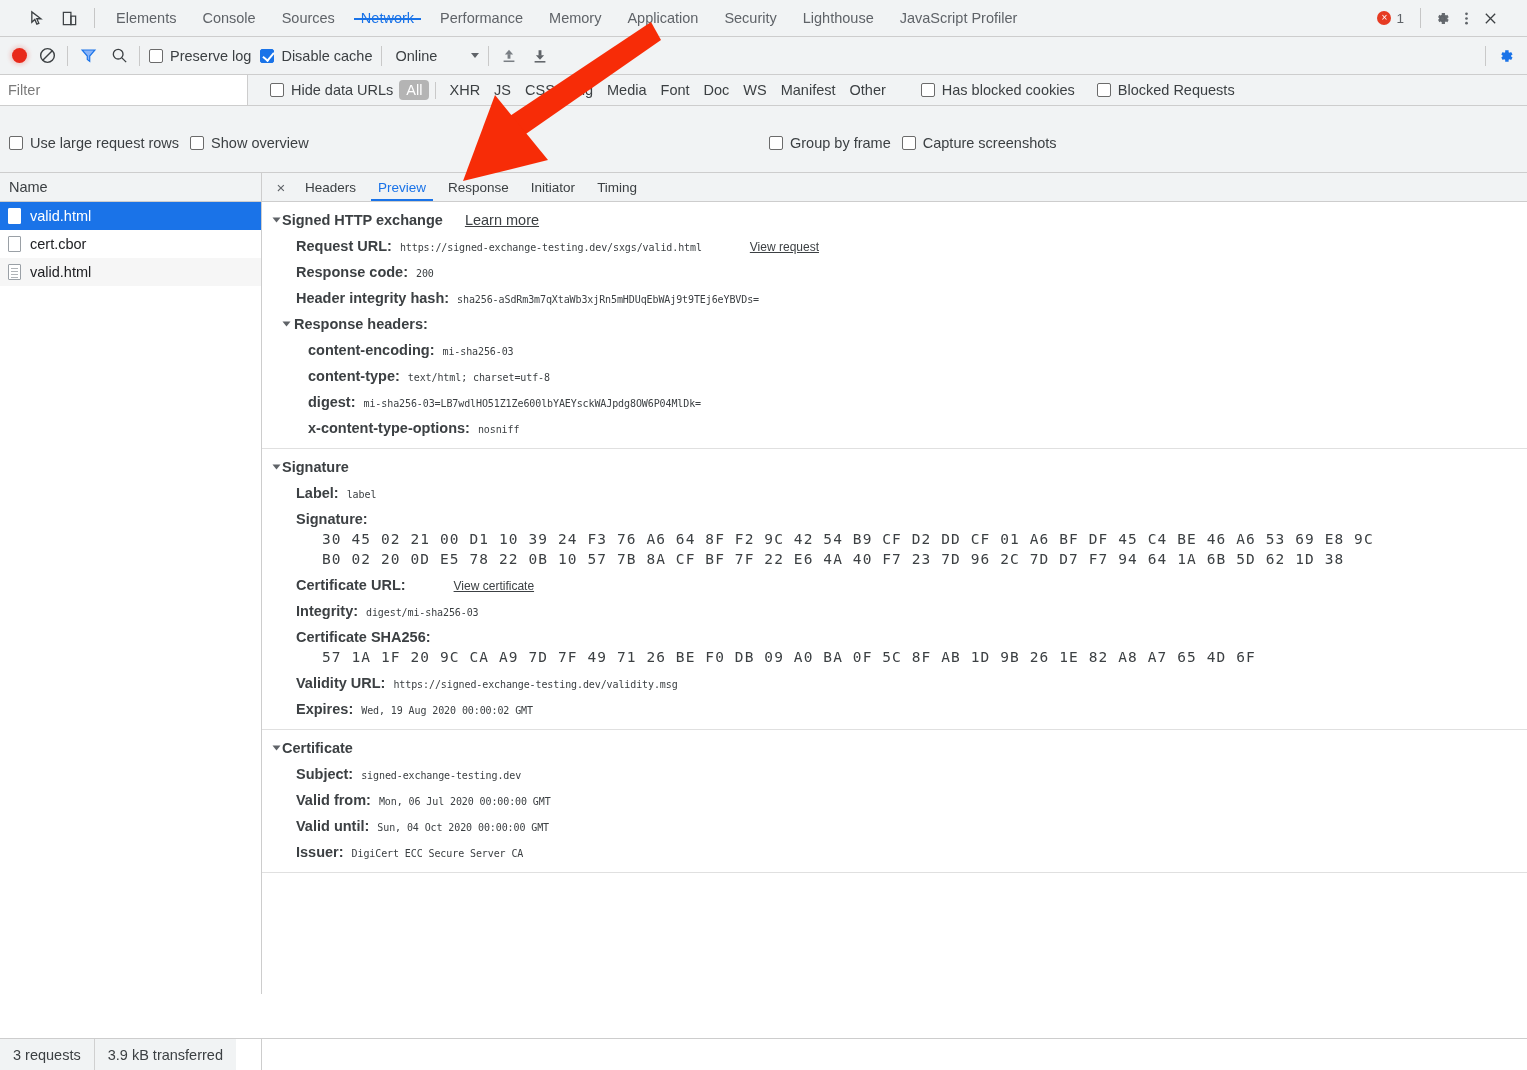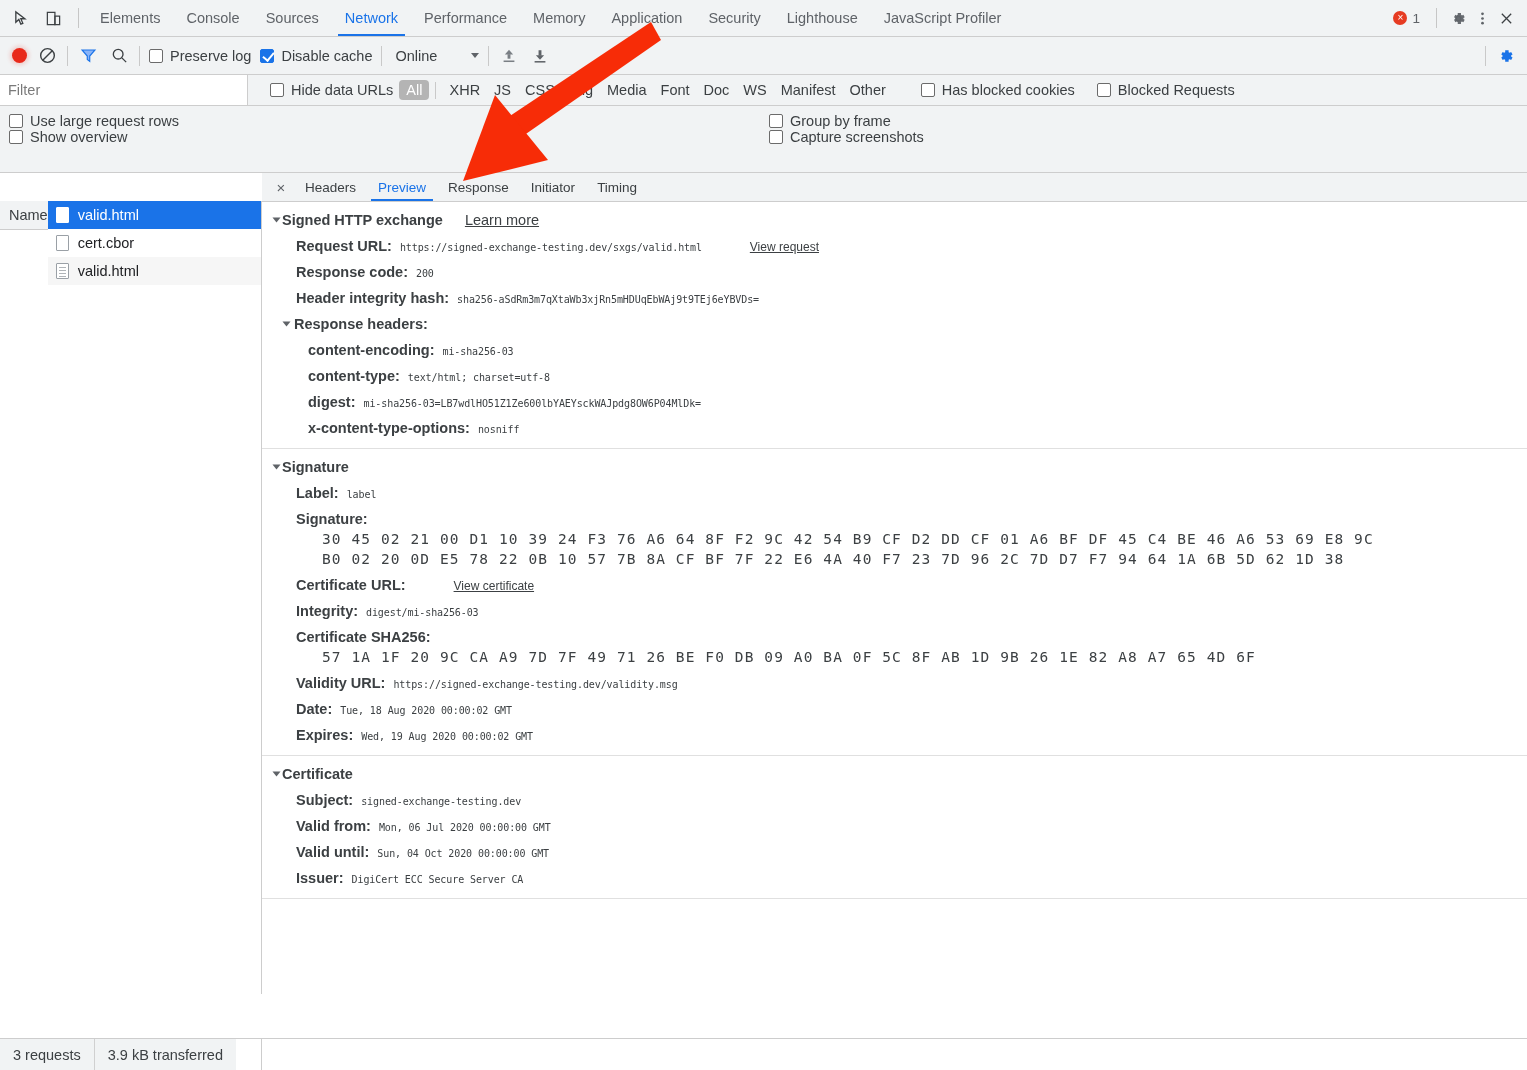--- a/index.html
+++ b/index.html
@@ -14,21 +14,21 @@
     -webkit-font-smoothing: antialiased;
   }
 
   
   .tabstrip {
     height: 37px;
     background: #f1f3f4;
     border-bottom: 1px solid #cdcdcd;
     display: flex;
     align-items: stretch;
-    padding: 0;
+    padding: 16px;
   }
   .dock-icons {
     display: flex; align-items: center;
     padding: 0 8px 0 10px;
     gap: 10px;
   }
   .dock-icons .sep {
     width: 1px; height: 20px; background: #c6c6c6; margin-left: 4px;
   }
   .panel-tabs { display: flex; align-items: stretch; flex: 1; }
@@ -135,31 +135,31 @@
   
   .optpanel {
     height: 67px;
     background: #f1f3f4;
     border-bottom: 1px solid #cdcdcd;
     display: flex;
     font-size: 14.5px; color: #3c4043;
     padding: 7px 0 0 0;
     position: relative;
   }
-  .optcol { display: flex; flex-direction: column; }
+  .optcol { display: flex; flex-direction: row; gap: 11px; }
   .optcol.left { margin-left: 9px; width: 760px; }
   .optcol.right { margin-left: 0px; }
 
   
   .split { display: flex; height: 821px; }
   .sidebar {
     width: 262px; flex: 0 0 262px;
     border-right: 1px solid #cdcdcd;
     background: #ffffff;
-    display: flex; flex-direction: row; margin-top: 28px;
+    display: flex; flex-direction: column;
   }
   .sb-header {
     height: 29px;
     background: #f1f3f4;
     border-bottom: 1px solid #cdcdcd;
     display: flex; align-items: center;
     padding-left: 9px;
     font-size: 14.5px; color: #3c4043;
   }
   .sb-list { flex: 1; }
@@ -577,24 +577,20 @@
         <div class="row">
           <span class="k">Certificate SHA256:</span>
         </div>
         <div class="hexline">57 1A 1F 20 9C CA A9 7D 7F 49 71 26 BE F0 DB 09 A0 BA 0F 5C 8F AB 1D 9B 26 1E 82 A8 A7 65 4D 6F</div>
 
         <div class="row">
           <span class="k">Validity URL:</span>
           <span class="v">https://signed-exchange-testing.dev/validity.msg</span>
         </div>
         <div class="row">
-          <span class="k">Date:</span>
-          <span class="v">Tue, 18 Aug 2020 00:00:02 GMT</span>
-        </div>
-        <div class="row">
           <span class="k">Expires:</span>
           <span class="v">Wed, 19 Aug 2020 00:00:02 GMT</span>
         </div>
       </div>
 
       <div class="sxg-section">
         <div class="sec-title">
           <span style="display:flex;align-items:center">
             <span class="tri"></span>
             <span class="lbl">Certificate</span>

